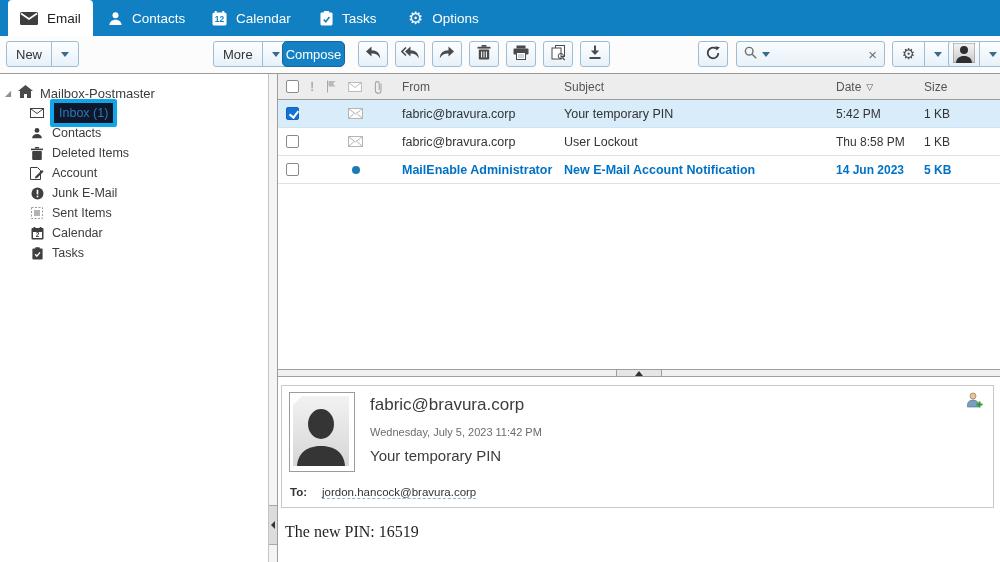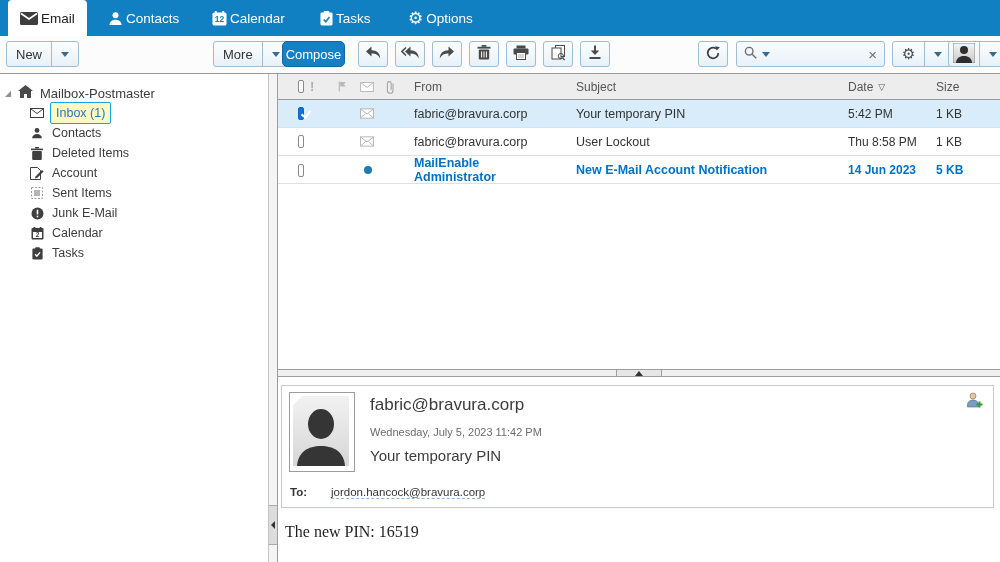--- a/index.html
+++ b/index.html
@@ -6,21 +6,21 @@
   html,body { width:1000px; height:562px; }
   body {
     position: relative;
     font-family: "Liberation Sans", sans-serif;
     background: #fff;
     overflow: hidden;
     color: #333;
   }
   
   .tabbar { position:absolute; left:0; top:0; width:1000px; height:36px; background:#1180c2; }
-  .tab { position:absolute; top:0; height:36px; display:flex; align-items:center; gap:3px;
+  .tab { position:absolute; top:0; height:36px; display:flex; align-items:center; gap:9px;
          padding:0 12px; color:#fff; font-size:13.5px; cursor:default; }
   .tab.active { background:#fff; color:#222; border-radius:4px 4px 0 0; }
   .ticon { display:flex; align-items:center; }
   .gearglyph { font-family:"DejaVu Sans", sans-serif; font-size:17px; line-height:1; }
   
   .toolbar { position:absolute; left:0; top:36px; width:1000px; height:38px; background:#fcfcfc;
              border-bottom:1px solid #9a9a9a; }
   .grp { position:absolute; top:5px; height:26px; display:flex; border:1px solid #9ebdd4;
          border-radius:3px; background:linear-gradient(#fdfefe,#e7f1f9); overflow:hidden;justify-content:space-between; }
   .gbtn { border:none; background:transparent; font-family:"Liberation Sans",sans-serif;
@@ -42,39 +42,39 @@
   .clearx { color:#6e6e6e; font-size:15px; line-height:1; cursor:pointer; }
   
   .sidebar { position:absolute; left:0; top:74px; width:268px; bottom:0; background:#fff; padding-top:9px; }
   .troot { display:flex; align-items:center; height:20px; padding-left:5px; font-size:13px; color:#3c3c3c; }
   .expander { width:13px; font-size:8px; color:#8f8f8f; cursor:pointer; }
   .troot .lbl { margin-left:7px; }
   .titem { display:flex; align-items:center; height:20px; padding-left:29px; font-size:12.5px; color:#3c3c3c;
            cursor:pointer; }
   .titem .ic { width:16px; display:flex; justify-content:center; }
   .titem .lbl { margin-left:7px; }
-  .titem .lbl.sel { color:#2a77b8; border:1px solid #0ea5e9; border-radius:2px; background:#fef9c3;
+  .titem .lbl.sel { color:#2a77b8; border:4px solid #0ea5e9; border-radius:2px; background:#0f172a;
                     padding:3px 5px; margin-left:5px; }
   
   .vsplit { position:absolute; left:268px; top:74px; width:10px; bottom:0; background:#f4f4f4;
             border-left:1px solid #c4c4c4; border-right:1px solid #9e9e9e; cursor:col-resize; }
   .vhandle { position:absolute; left:0; right:0; top:431px; height:40px; background:#dcdcdc;
              border-top:1px solid #aaa; border-bottom:1px solid #aaa; display:flex; align-items:center;
              justify-content:center; }
   .arrow-left { width:0; height:0; border-top:4px solid transparent; border-bottom:4px solid transparent;
                 border-right:4px solid #333; }
   
   .rightpane { position:absolute; left:278px; top:74px; width:722px; bottom:0; background:#fff; }
   .mlrow, .mlheader { display:grid; grid-template-columns:26px 22px 22px 26px 28px 162px 272px 88px 76px;
                       align-items:center; }
   .mlheader { height:26px; background:#ededed; border-bottom:1px solid #9b9b9b; color:#555; font-size:12px; }
   .mlrow { height:28px; border-bottom:1px solid #e0e0e0; font-size:12.5px; color:#333; cursor:pointer; }
   .mlrow.selected { background:#d8ecfa; border-bottom:1px solid #cfe4f5; }
   .mlrow.unread .txt { color:#0072c6; font-weight:bold; }
-  .cell { display:flex; align-items:center;margin-left:12px; }
+  .cell { display:flex; align-items:center; }
   .c-date,.c-size { font-size:12px;text-align:center; }
   .cb { width:13px; height:13px; border:1px solid #8a8a8a; border-radius:2px; background:#fff;
         position:relative; margin-left:8px; cursor:pointer; }
   .cb.checked { background:#1173d6; border-color:#0f65bd; }
   .cb.checked::after { content:""; position:absolute; left:4px; top:1px; width:4px; height:7px;
                        border:solid #fff; border-width:0 2px 2px 0; transform:rotate(38deg); }
   .impmark { color:#b0b0b0; font-weight:bold; font-size:13px; margin-left:6px; }
   .dot { width:8px; height:8px; border-radius:50%; background:#1c7bb5; margin-left:4px; }
   .sortglyph { font-size:9px; color:#555; margin-left:5px; font-family:"DejaVu Sans",sans-serif; }
   
@@ -87,21 +87,21 @@
   
   .preview { position:absolute; left:0; right:0; top:303px; bottom:0; background:#fff; }
   .pcard { position:relative; margin:8px 6px 0 3px; height:123px; border:1px solid #c9c9c9; background:#fff; }
   .pavatar { position:absolute; left:7px; top:6px; width:66px; height:80px; border:1px solid #9c9c9c;
              background:#fff; padding:3px; }
   .pfrom { position:absolute; left:88px; top:9px; font-size:17px; color:#3c3c3c; }
   .pdt   { position:absolute; left:88px; top:40px; font-size:11px; color:#6b6b6b; }
   .psubj { position:absolute; left:88px; top:61px; font-size:15px; color:#3c3c3c; }
   .paddc { position:absolute; right:10px; top:6px; cursor:pointer; }
   .pto   { position:absolute; left:8px; top:100px; font-size:11.5px; color:#333; }
-  .pto b { margin-right:24px; }
+  .pto b { margin-right:15px; }
   .tolink { border-bottom:1px dashed #8ab4d8; cursor:pointer; }
   .pbody { margin:15px 0 0 7px; font-family:"Liberation Serif", serif; font-size:16px; color:#1f1f1f; }
 </style>
 </head>
 <body>
 
 <div class="tabbar">
   <div class="tab active" style="left:8px">
     <span class="ticon">
       <svg width="18" height="13" viewBox="0 0 18 13">
@@ -293,36 +293,36 @@
     <span class="ic">
         <svg width="14" height="13" viewBox="0 0 14 13">
           <path d="M0.5 0.5h7l3 3v9h-10z" fill="#fff" stroke="#3f3f3f"></path>
           <path d="M5.5 9.5L12 3l1.6 1.6-6.5 6.5-2.1 0.5z" fill="#3f3f3f"></path>
         </svg>
       </span>
     <span class="lbl">Account</span>
   </div>
   <div class="titem">
     <span class="ic">
-        <svg width="12" height="12" viewBox="0 0 12 12">
-          <rect x="0.5" y="0.5" width="11" height="11" fill="none" stroke="#9a9a9a" stroke-dasharray="2,1.5"></rect>
-          <rect x="3" y="3" width="6" height="6" fill="#b5b5b5"></rect>
-        </svg>
-      </span>
-    <span class="lbl">Sent Items</span>
-  </div>
-  <div class="titem">
-    <span class="ic">
         <svg width="13" height="13" viewBox="0 0 13 13">
           <circle cx="6.5" cy="6.5" r="6" fill="#3f3f3f"></circle>
           <rect x="5.7" y="2.8" width="1.6" height="4.6" fill="#fff"></rect>
           <rect x="5.7" y="8.6" width="1.6" height="1.7" fill="#fff"></rect>
         </svg>
       </span>
     <span class="lbl">Junk E-Mail</span>
+  </div>
+  <div class="titem">
+    <span class="ic">
+        <svg width="12" height="12" viewBox="0 0 12 12">
+          <rect x="0.5" y="0.5" width="11" height="11" fill="none" stroke="#9a9a9a" stroke-dasharray="2,1.5"></rect>
+          <rect x="3" y="3" width="6" height="6" fill="#b5b5b5"></rect>
+        </svg>
+      </span>
+    <span class="lbl">Sent Items</span>
   </div>
   <div class="titem">
     <span class="ic">
         <svg width="13" height="13" viewBox="0 0 13 13">
           <rect x="0.5" y="1" width="12" height="11.5" rx="1" fill="#3f3f3f"></rect>
           <rect x="2" y="5" width="9" height="6" fill="#fff"></rect>
           <rect x="2.5" y="0" width="1.8" height="2.5" fill="#3f3f3f"></rect>
           <rect x="8.7" y="0" width="1.8" height="2.5" fill="#3f3f3f"></rect>
           <text x="6.5" y="10.3" text-anchor="middle" font-size="6.5" font-weight="bold" fill="#3f3f3f" font-family="Liberation Sans, sans-serif">2</text>
         </svg>

